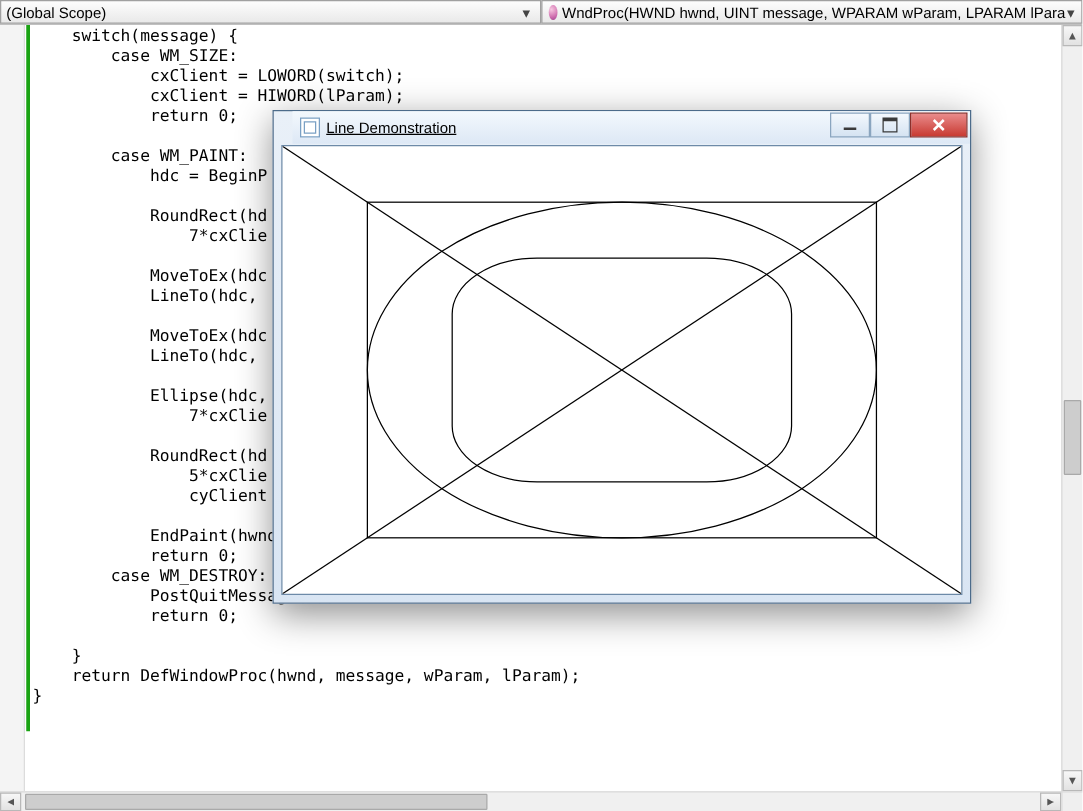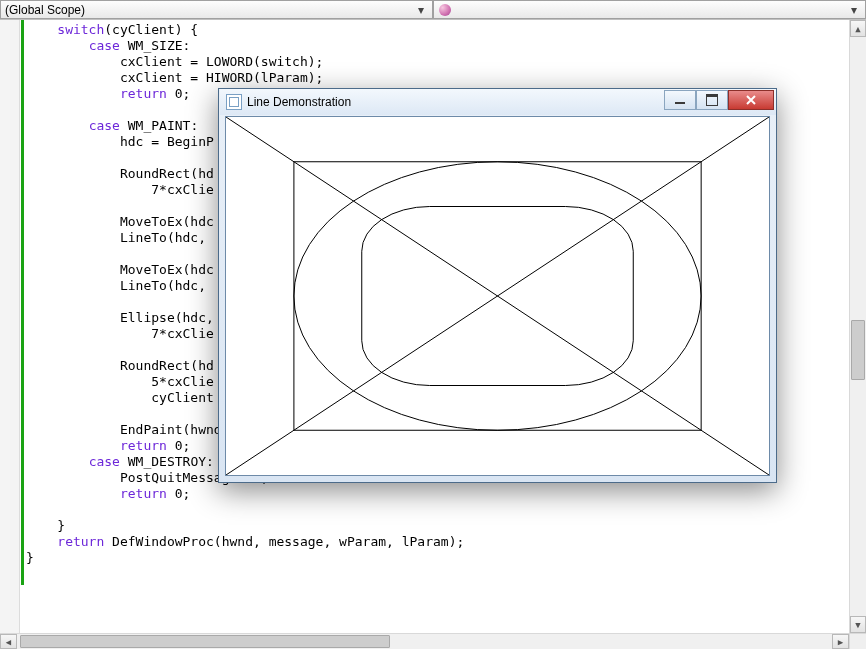--- a/index.html
+++ b/index.html
@@ -65,21 +65,21 @@
     background:#1aa313;
     height: 565px;
   }
   .code {
     position:absolute;
     left:26px; top:2px; right:18px; bottom:0;
     white-space: pre;
     color:#000;
     line-height: 16px;
   }
-  .kw { color:#6d28d9; }
+  .kw { color:#000000; }
   .vscroll {
     position:absolute; top:20px; right:0; bottom:16px; width:17px;
     background:#f0f0f0;
     border-left:1px solid #d9d9d9;
   }
   .vthumb {
     position:absolute; left:1px; right:1px;
     top:300px; height:60px;
     background:#cdcdcd; border:1px solid #a9a9a9;
     border-radius:1px;
@@ -108,26 +108,27 @@
     width:559px; height:395px;
     box-shadow: 0 8px 28px rgba(0,0,0,0.45);
     background:#fff;
   }
   .popup-border{
     position:absolute; inset:0;
     border:1px solid #4c6b8a;
     background: linear-gradient(#e9f0f8,#d9e5f3);
   }
   .popup-titlebar{
-    position:absolute; top:1px; left:2px; right:1px; height:26px;
+    position:absolute; top:1px; left:16px; right:1px; height:26px;
     display:flex; align-items:center;
     padding-left:6px;
     font-family:"Segoe UI",Tahoma,sans-serif; font-size:12px;
     color:#000;
     background: linear-gradient(#f3f8fd,#dde8f5);
+    text-decoration: underline;
   }
   .popup-icon{
     width:16px;height:16px;margin-right:5px;
     border:1px solid #7aa0c4; background:#fff;
     position:relative;
   }
   .popup-icon::after{content:"";position:absolute;left:2px;top:2px;right:2px;bottom:2px;
     border:1px solid #7aa0c4;}
   .popup-btns{position:absolute; right:2px; top:1px; display:flex; gap:0;}
   .pbtn{
@@ -157,29 +158,30 @@
 <body>
 
 <div class="navbar">
   <div class="nav-left">
     <span>(Global Scope)</span>
     <span style="flex:1"></span>
     <span class="nav-drop">▾</span>
   </div>
   <div class="nav-right">
     <span class="fn-icon"></span>
+    <span>WndProc(HWND hwnd, UINT message, WPARAM wParam, LPARAM lPara</span>
     <span style="flex:1"></span>
     <span class="nav-drop">▾</span>
   </div>
 </div>
 
 <div class="editor">
   <div class="gutter"></div>
   <div class="greenbar"></div>
-  <div class="code"><span>    </span><span class="kw">switch</span><span>(cyClient) {</span>
+  <div class="code"><span>    </span><span class="kw">switch</span><span>(message) {</span>
 <span>        </span><span class="kw">case</span><span> WM_SIZE:</span>
 <span>            cxClient = LOWORD(switch);</span>
 <span>            cxClient = HIWORD(lParam);</span>
 <span>            </span><span class="kw">return</span><span> 0;</span>
 <span></span>
 <span>        </span><span class="kw">case</span><span> WM_PAINT:</span>
 <span>            hdc = BeginP</span>
 <span></span>
 <span>            RoundRect(hd</span>
 <span>                7*cxClie</span>

